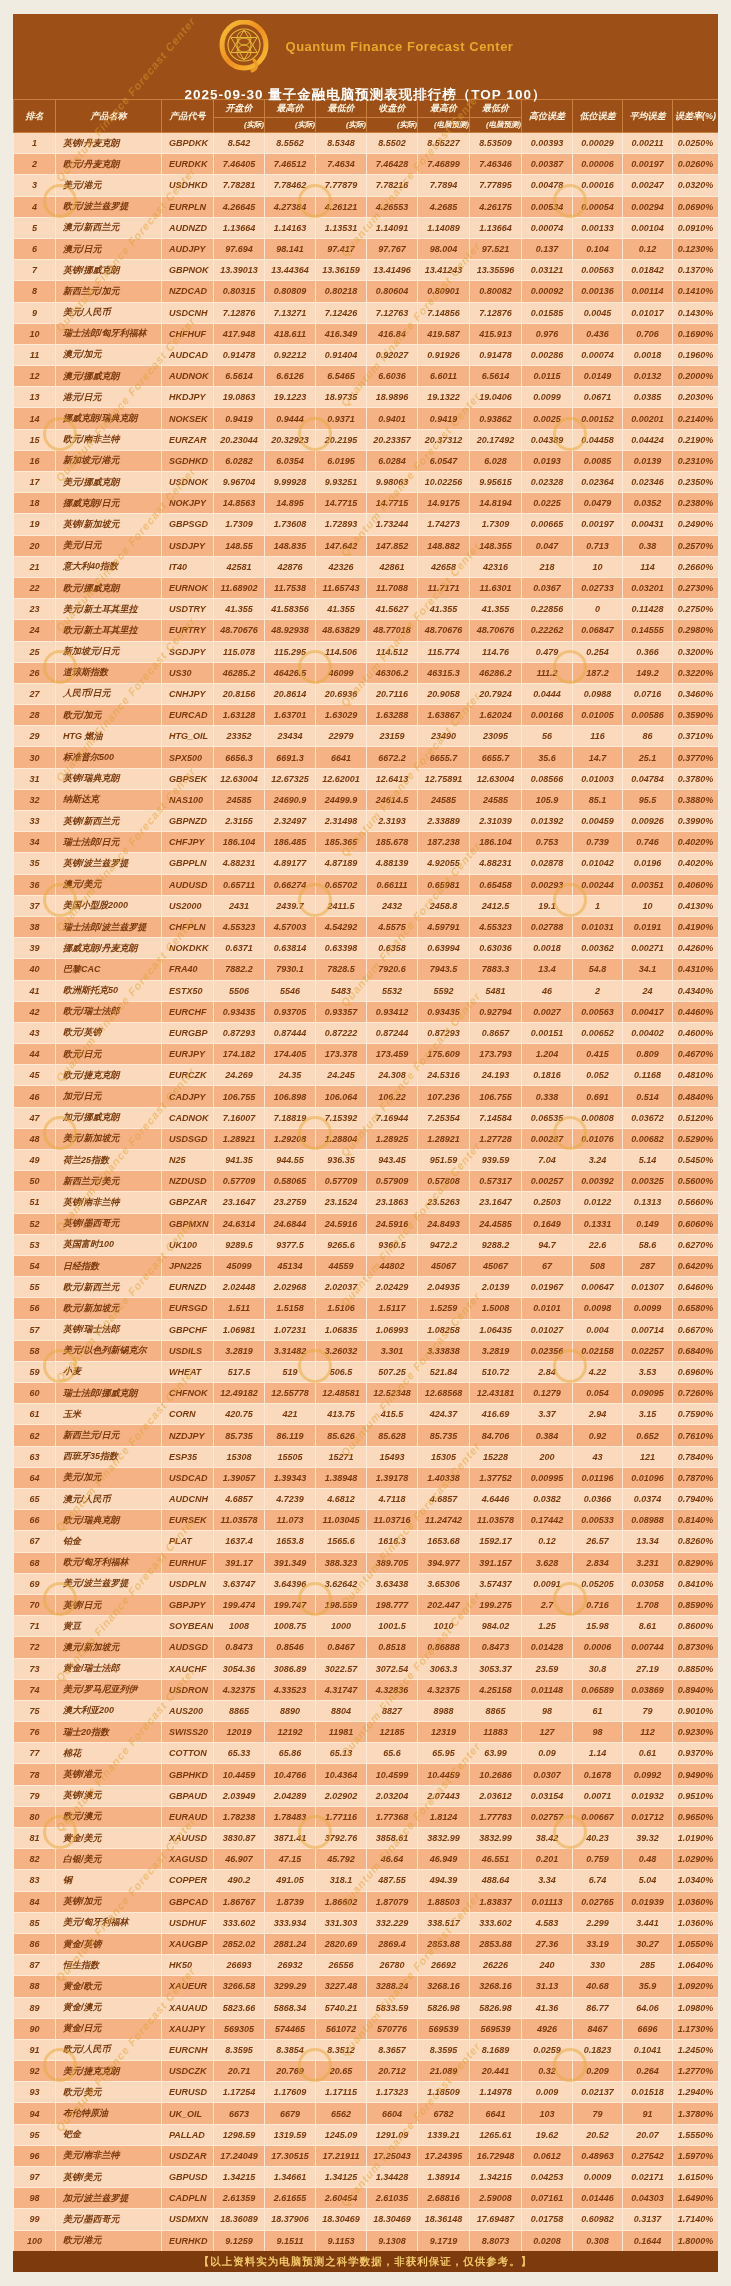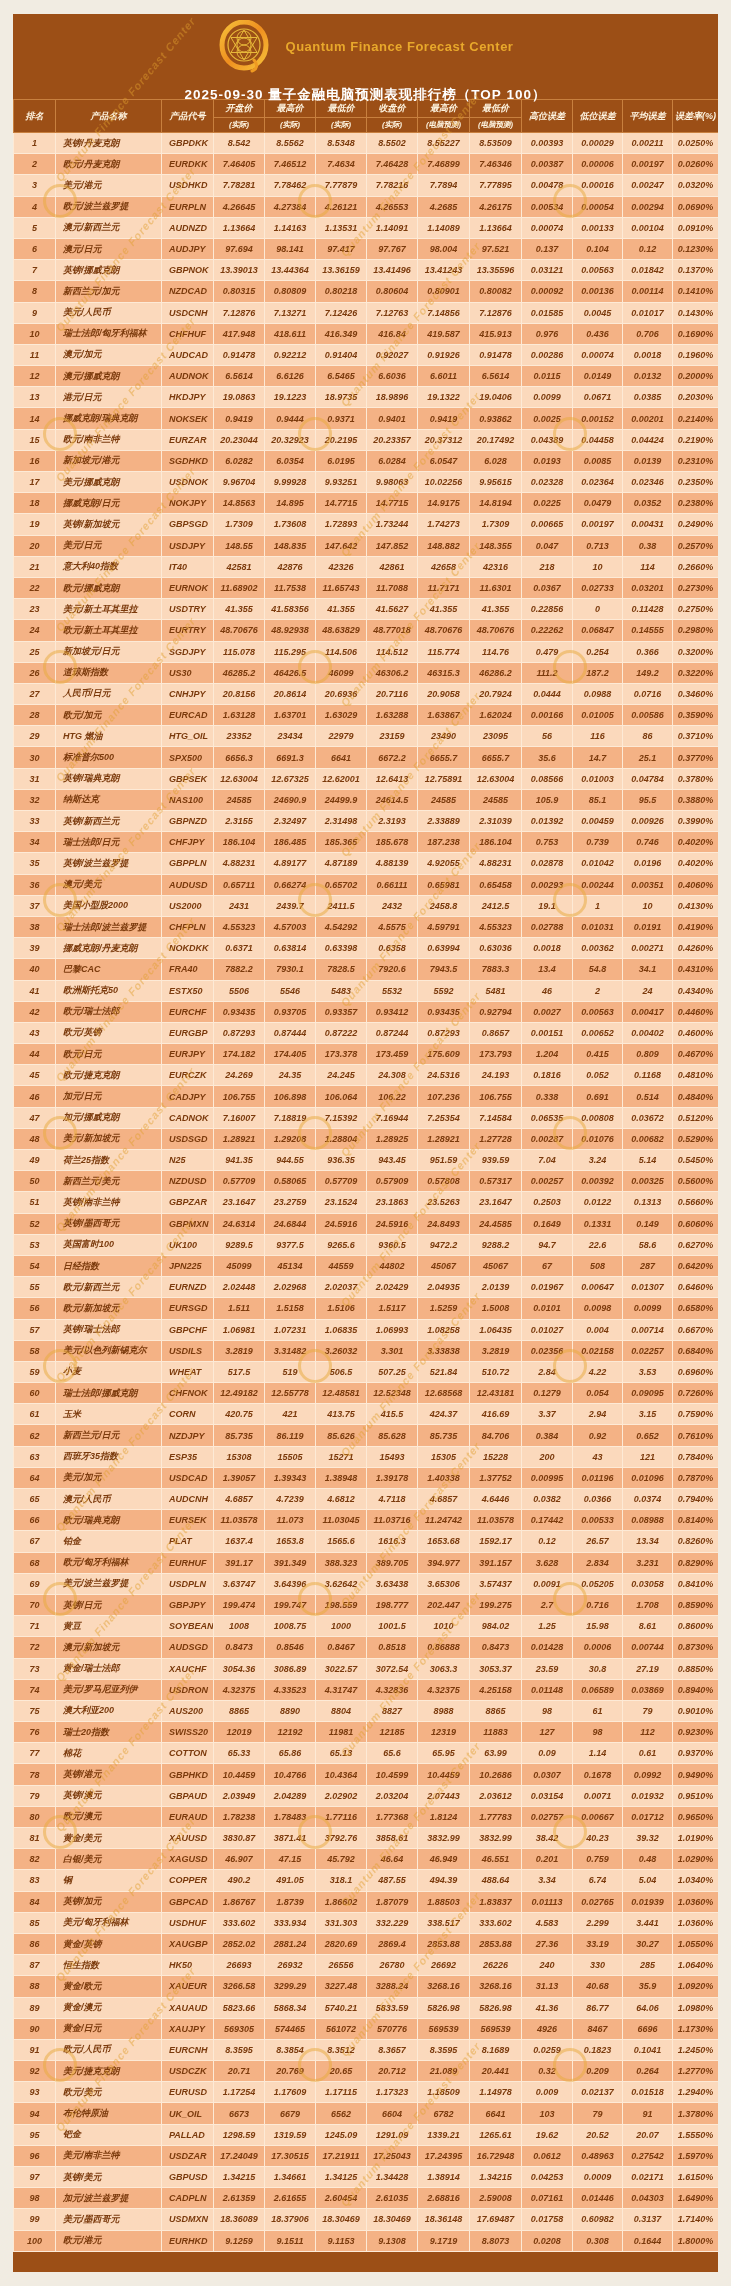--- a/index.html
+++ b/index.html
@@ -20,21 +20,21 @@
   .title-cn{color:#f0b12c;font-size:26px;font-weight:bold;letter-spacing:7px;line-height:30px;font-family:"Liberation Serif","DejaVu Serif",serif;}
   .title-en{color:#e8a82b;font-size:13px;font-weight:bold;line-height:16px;letter-spacing:.5px;}
   .subtitle{color:#ffffff;font-size:13.5px;font-weight:bold;margin-top:12px;letter-spacing:1px;}
   
   table{border-collapse:collapse;table-layout:fixed;width:705px;font-style:italic;}
   thead th{
     border:1px solid #c8803f;color:#fdf3df;font-weight:bold;
     padding:0;vertical-align:middle;background:#9c4f16;
   }
   .th-main{font-size:9px;height:17px;}
-  .th-sub{font-size:7.5px;height:14px;}
+  .th-sub{font-size:7.5px;height:14px;text-align:right;}
   tbody td{
     height:21.2px;padding:0 2px;box-sizing:border-box;
     border:1px solid #fdead6;
     font-size:9px;font-weight:bold;color:#7b3a0c;
     text-align:center;white-space:nowrap;overflow:hidden;
   }
   tbody td.left{text-align:left;padding-left:7px;}
   tbody tr.light td{background:#fbd9bc;}
   tbody tr.dark td{background:#f4b285;}
   
@@ -1685,14 +1685,17 @@
       <span class="wm-ring" style="left: 285px; top: 1568px;"></span>
       <span class="wm-ring" style="left: 540px; top: 1568px;"></span>
       <span class="wm-ring" style="left: 30px; top: 1801px;"></span>
       <span class="wm-ring" style="left: 285px; top: 1801px;"></span>
       <span class="wm-ring" style="left: 540px; top: 1801px;"></span>
       <span class="wm-ring" style="left: 30px; top: 2034px;"></span>
       <span class="wm-ring" style="left: 285px; top: 2034px;"></span>
       <span class="wm-ring" style="left: 540px; top: 2034px;"></span>
     </div>
 
+  <div class="panel-footer">
+    <span>【以上资料实为电脑预测之科学数据，非获利保证，仅供参考。】</span>
+  </div>
 
 </div>
 
 </body></html>

